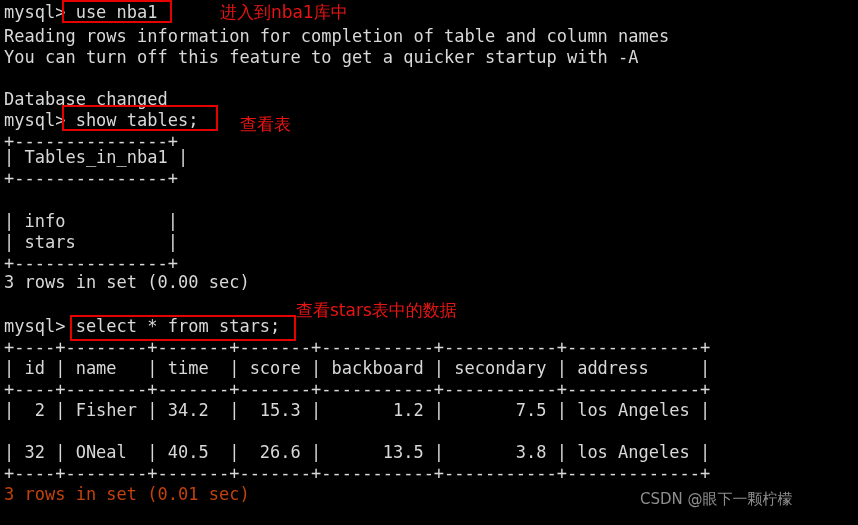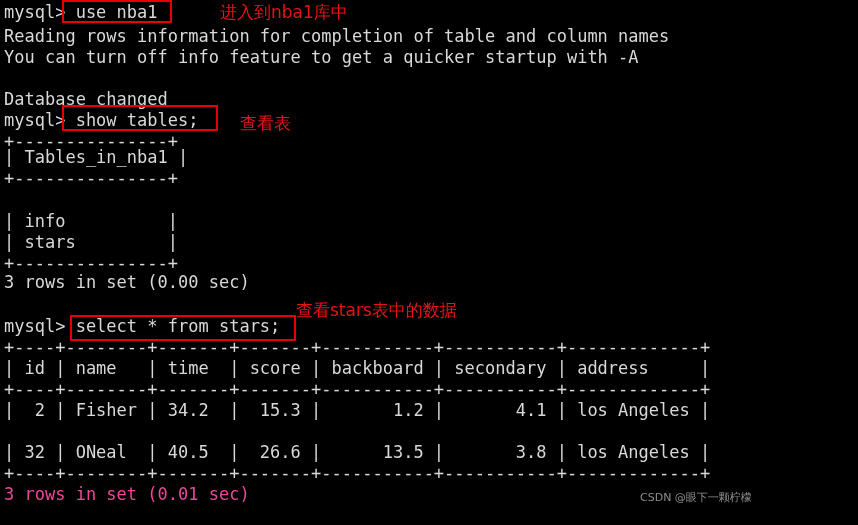--- a/index.html
+++ b/index.html
@@ -52,50 +52,50 @@
     font-size: 17px;
     line-height: 20px;
     white-space: pre;
     font-weight: 400;
   }
 
   .watermark {
     position: absolute;
     color: #8e8e8e;
     font-family: "DejaVu Sans", "Liberation Sans", sans-serif;
-    font-size: 11px;
+    font-size: 15px;
     white-space: pre;
   }
 </style>
 </head>
 <body>
 
 <div id="terminal" style="background: rgb(0, 0, 0);">
     <div class="term-line" style="top: 2px; color: rgb(216, 216, 216);">mysql&gt; use nba1</div>
     <div class="term-line" style="top: 26px; color: rgb(216, 216, 216);">Reading rows information for completion of table and column names</div>
-    <div class="term-line" style="top: 47px; color: rgb(216, 216, 216);">You can turn off info feature to get a quicker startup with -A</div>
+    <div class="term-line" style="top: 47px; color: rgb(216, 216, 216);">You can turn off this feature to get a quicker startup with -A</div>
     <div class="term-line" style="top: 68px; color: rgb(216, 216, 216);"></div>
     <div class="term-line" style="top: 89px; color: rgb(216, 216, 216);">Database changed</div>
     <div class="term-line" style="top: 110px; color: rgb(216, 216, 216);">mysql&gt; show tables;</div>
     <div class="term-line" style="top: 131px; color: rgb(216, 216, 216);">+---------------+</div>
     <div class="term-line" style="top: 147px; color: rgb(216, 216, 216);">| Tables_in_nba1 |</div>
     <div class="term-line" style="top: 168px; color: rgb(216, 216, 216);">+---------------+</div>
     <div class="term-line" style="top: 232px; color: rgb(216, 216, 216);">| stars         |</div>
     <div class="term-line" style="top: 211px; color: rgb(216, 216, 216);">| info          |</div>
     <div class="term-line" style="top: 253px; color: rgb(216, 216, 216);">+---------------+</div>
     <div class="term-line" style="top: 272px; color: rgb(216, 216, 216);">3 rows in set (0.00 sec)</div>
     <div class="term-line" style="top: 293px; color: rgb(216, 216, 216);"></div>
     <div class="term-line" style="top: 316px; color: rgb(216, 216, 216);">mysql&gt; select * from stars;</div>
     <div class="term-line" style="top: 337px; color: rgb(216, 216, 216);">+----+--------+-------+-------+-----------+-----------+-------------+</div>
     <div class="term-line" style="top: 358px; color: rgb(216, 216, 216);">| id | name   | time  | score | backboard | secondary | address     |</div>
     <div class="term-line" style="top: 379px; color: rgb(216, 216, 216);">+----+--------+-------+-------+-----------+-----------+-------------+</div>
-    <div class="term-line" style="top: 400px; color: rgb(216, 216, 216);">|  2 | Fisher | 34.2  |  15.3 |       1.2 |       4.1 | los Angeles |</div>
+    <div class="term-line" style="top: 400px; color: rgb(216, 216, 216);">|  2 | Fisher | 34.2  |  15.3 |       1.2 |       7.5 | los Angeles |</div>
     <div class="term-line" style="top: 442px; color: rgb(216, 216, 216);">| 32 | ONeal  | 40.5  |  26.6 |      13.5 |       3.8 | los Angeles |</div>
     <div class="term-line" style="top: 463px; color: rgb(216, 216, 216);">+----+--------+-------+-------+-----------+-----------+-------------+</div>
-    <div class="term-line" style="top: 484px; color: #ec4899;">3 rows in set (0.01 sec)</div>
+    <div class="term-line" style="top: 484px; color: #c2410c;">3 rows in set (0.01 sec)</div>
     <div class="hl-box" style="left: 62px; top: 0px; width: 110px; height: 23px; border-color: rgb(230, 0, 0);"></div>
     <div class="hl-box" style="left: 62px; top: 105px; width: 156px; height: 26px; border-color: rgb(230, 0, 0);"></div>
     <div class="hl-box" style="left: 70px; top: 315px; width: 226px; height: 26px; border-color: rgb(230, 0, 0);"></div>
     <div class="annot" style="left: 220px; top: 2px;">进入到nba1库中</div>
-    <div class="annot" style="left: 240px; top: 114px; font-family: Liberation Serif, serif;">查看表</div>
+    <div class="annot" style="left: 240px; top: 114px;">查看表</div>
     <div class="annot" style="left: 296px; top: 300px;">查看stars表中的数据</div>
     <div class="watermark" style="left: 640px; top: 490px;">CSDN @眼下一颗柠檬</div>
   </div>
 
 </body></html>

